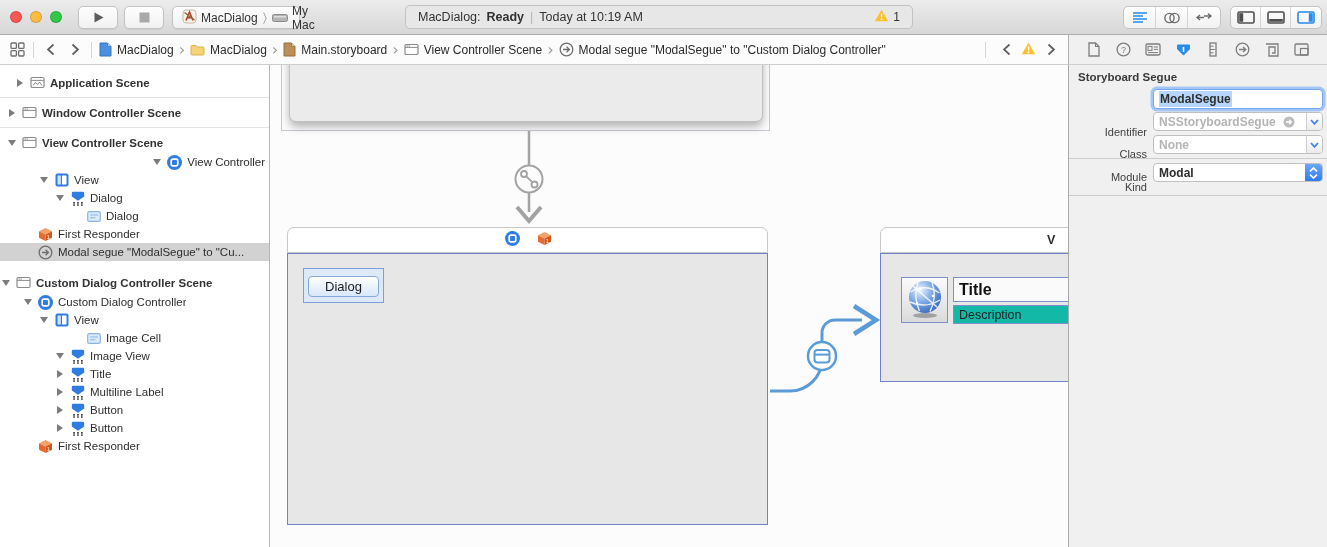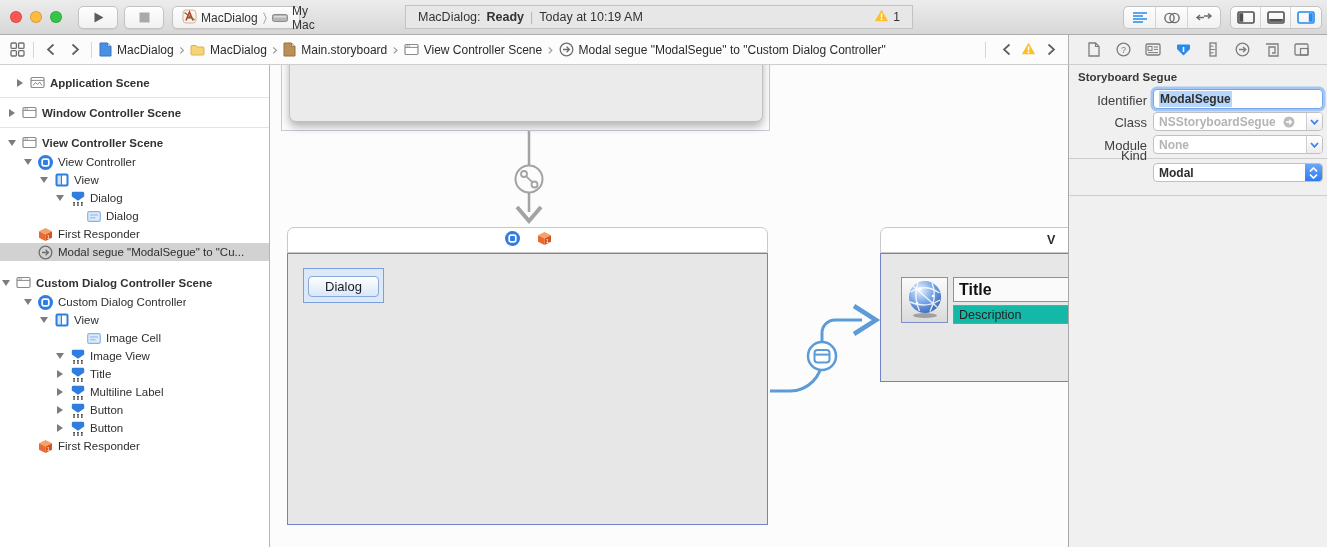--- a/index.html
+++ b/index.html
@@ -12,21 +12,21 @@
     background:linear-gradient(#ececec,#d7d7d7);border-bottom:1px solid #adadad;}
   .traffic{position:absolute;left:10px;top:11px;display:flex;gap:8px;}
   .light{width:12px;height:12px;border-radius:50%;border:1px solid rgba(0,0,0,.15);}
   .tbtn{position:absolute;top:6px;height:23px;border:1px solid #c3c3c3;border-radius:5px;
     background:linear-gradient(#fefefe,#f1f1f1);box-shadow:0 1px 1px rgba(0,0,0,.06);
     display:flex;align-items:center;justify-content:center;}
   .run{left:78px;width:40px;} .stop{left:124px;width:40px;}
   .scheme{left:172px;width:128px;gap:4px;padding:0 9px;justify-content:flex-start;font-size:12px;color:#333;}
   .scheme .chev{color:#a5a5a5;font-size:13px;margin:0 1px;}
   .status{position:absolute;left:405px;top:5px;width:508px;height:24px;background:#e7e7e7;
-    border:1px solid #c2c2c2;border-radius:0;display:flex;align-items:center;
+    border:1px solid #c2c2c2;border-radius:5px;display:flex;align-items:center;
     padding:0 12px;font-size:12.5px;color:#333;gap:6px;}
   .status .pipe{color:#b5b5b5;}
   .status .warn{margin-left:auto;display:flex;align-items:center;gap:4px;font-size:12px;}
   .seggroup{position:absolute;top:6px;height:23px;display:flex;border:1px solid #c3c3c3;
     border-radius:5px;background:linear-gradient(#fefefe,#f1f1f1);overflow:hidden;}
   .seg-ed{left:1123px;} .seg-vw{left:1230px;}
   .seg{width:32px;display:flex;align-items:center;justify-content:center;border-right:1px solid #d4d4d4;}
   .seg:last-child{border-right:none;}
   .seg-vw .seg{width:30px;}
 
@@ -82,21 +82,21 @@
     background:linear-gradient(#fbfbfb,#dadada);display:flex;align-items:center;justify-content:center;}
   .fld-title{left:683px;top:212px;width:200px;height:25px;background:#fafafa;border:1px solid #7d90cb;
     display:flex;align-items:center;padding-left:5px;font-weight:bold;font-size:16px;color:#111;}
   .fld-desc{left:683px;top:240px;width:200px;height:19px;background:#14b8a6;border:1px solid #7d90cb;
     display:flex;align-items:center;padding-left:5px;font-size:12.5px;color:#222;}
   .seguesvg{left:0;top:0;pointer-events:none;}
 
   
   .inspector{width:258px;background:#f0f0f0;position:relative;flex:none;}
   .insp-title{position:absolute;left:9px;top:6px;font-weight:bold;font-size:11.5px;color:#3a3a3a;}
-  .ilabel{position:absolute;width:78px;text-align:right;color:#404040;font-size:13px;}
+  .ilabel{position:absolute;width:78px;text-align:right;color:#404040;font-size:11px;margin-top:33px;}
   .ifield{position:absolute;left:84px;width:170px;height:19px;background:#fff;border:1px solid #c0c0c0;
     border-radius:4px;display:flex;align-items:center;padding-left:5px;font-size:12px;overflow:hidden;font-weight:bold;}
   .ifield .ph{color:#b4b4b4;}
   .ifield .segbtn{margin-left:auto;width:16px;align-self:stretch;display:flex;align-items:center;
     justify-content:center;border-left:1px solid #cfcfcf;background:linear-gradient(#ffffff,#ececec);flex:none;}
   .ifield.focus{height:20px;border:1px solid #74a7ee;box-shadow:0 0 0 2.5px rgba(90,155,248,.5);}
   .ifield.focus .selected-text{background:#b6d7fb;padding:1px 1px;}
   .ifield .stepper{margin-left:auto;width:17px;align-self:stretch;display:flex;align-items:center;
     justify-content:center;background:linear-gradient(#6aa7f8,#2e7bf3);border-radius:0 2px 2px 0;flex:none;}
   .isep{position:absolute;left:0;width:258px;height:1px;background:#cdcdcd;}
@@ -425,21 +425,21 @@
               <svg width="15" height="13" viewBox="0 0 15 13">
                 <rect x="1" y="1.5" width="13" height="10" rx="1.2" fill="#fff" stroke="#8a8a8a" stroke-width="1.2"></rect>
                 <line x1="1" y1="4.4" x2="14" y2="4.4" stroke="#8a8a8a" stroke-width="1"></line>
                 <rect x="2.6" y="2.4" width="1.2" height="1.2" fill="#8a8a8a"></rect>
                 <rect x="4.6" y="2.4" width="1.2" height="1.2" fill="#8a8a8a"></rect>
               </svg>
             </span>
           </span>
           <span class="lbl">View Controller Scene</span>
         </div>
-        <div class="orow" style="padding-left: 22px;">
+        <div class="orow" style="padding-left: 4px; justify-content: flex-end;">
           <span class="trislot">
             <i class="tri-d"></i>
           </span>
           <span class="oicon">
             <span style="display: inline-flex;">
               <svg width="17" height="17" viewBox="0 0 17 17">
                 <circle cx="8.5" cy="8.5" r="7.5" fill="#2f7de1"></circle>
                 <rect x="5.2" y="5.2" width="6.6" height="6.6" rx="1.6" fill="none" stroke="#fff" stroke-width="1.7"></rect>
               </svg>
             </span>

